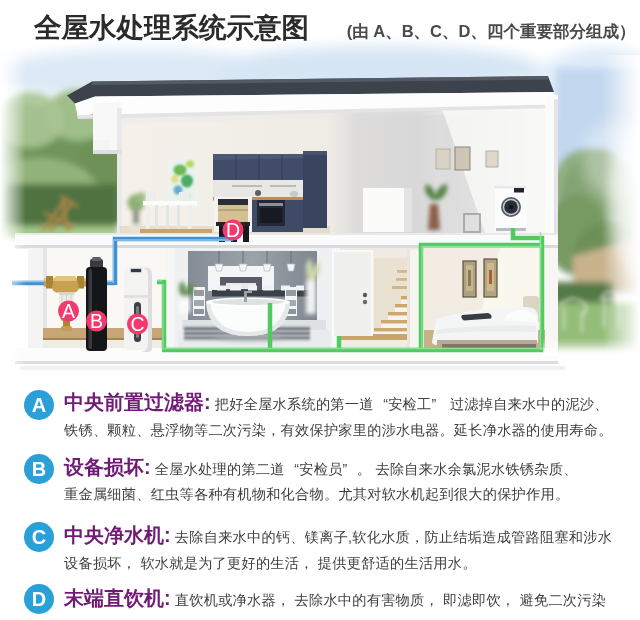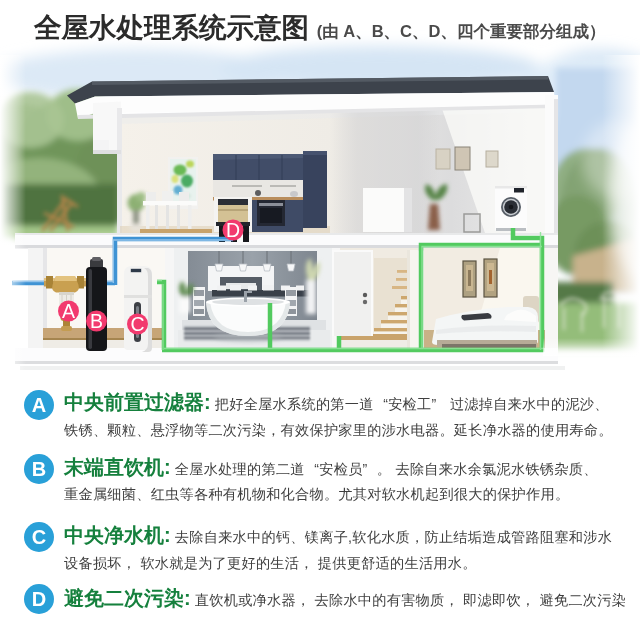--- a/index.html
+++ b/index.html
@@ -2,24 +2,24 @@
 <html lang="zh"><head>
 <meta charset="utf-8">
 <title>全屋水处理系统示意图</title>
 <style>
   html,body{margin:0;padding:0;background:#fff;}
   #page{position:relative;width:640px;height:620px;overflow:hidden;background:#fff;
         font-family:"Liberation Sans",sans-serif;}
   #scene{position:absolute;left:0;top:0;}
   .title{position:absolute;left:34px;top:10px;font-size:27.5px;font-weight:bold;
          color:#2b2b2b;letter-spacing:0px;white-space:nowrap;}
-  .title small{font-size:16.5px;font-weight:bold;color:#4a4a4a;letter-spacing:0px;}
+  .title small{font-size:16.5px;font-weight:bold;color:#4a4a4a;letter-spacing:0px;margin-left:30px;}
   .row{position:absolute;width:600px;font-size:14.2px;letter-spacing:0.25px;color:#3f3f3f;line-height:25.5px;}
   .row .q{letter-spacing:9.5px;} .row .qo{margin-left:9.5px;}
-  .row .h{font-size:20px;font-weight:bold;color:#15803d;letter-spacing:0px;}
+  .row .h{font-size:20px;font-weight:bold;color:#701a75;letter-spacing:0px;}
   .badge{position:absolute;left:24px;width:30px;height:30px;border-radius:50%;
          background:#29a0d8;color:#fff;font-size:20px;font-weight:bold;
          text-align:center;line-height:30px;}
 </style>
 </head>
 <body>
 <div id="page">
   <svg id="scene" width="640" height="620" viewBox="0 0 640 620" xmlns="http://www.w3.org/2000/svg">
     <defs>
       <filter id="b1" x="-30%" y="-30%" width="160%" height="160%">
@@ -473,25 +473,25 @@
 
   <div class="title">全屋水处理系统示意图 <small>(由 A、B、C、D、四个重要部分组成）</small></div>
 
   <div class="badge" style="top:389.5px;">A</div>
   <div class="row" style="left:64px;top:390px;">
     <span class="h">中央前置过滤器:</span> 把好全屋水系统的第一道<span class="qo">“</span>安检工<span class="q">”</span> 过滤掉自来水中的泥沙、<br>铁锈、颗粒、悬浮物等二次污染，有效保护家里的涉水电器。延长净水器的使用寿命。
   </div>
 
   <div class="badge" style="top:454px;">B</div>
   <div class="row" style="left:64px;top:454.5px;">
-    <span class="h">末端直饮机:</span> 全屋水处理的第二道<span class="qo">“</span>安检员<span class="q">”</span>。 去除自来水余氯泥水铁锈杂质、<br>重金属细菌、红虫等各种有机物和化合物。尤其对软水机起到很大的保护作用。
+    <span class="h">设备损坏:</span> 全屋水处理的第二道<span class="qo">“</span>安检员<span class="q">”</span>。 去除自来水余氯泥水铁锈杂质、<br>重金属细菌、红虫等各种有机物和化合物。尤其对软水机起到很大的保护作用。
   </div>
 
   <div class="badge" style="top:522px;">C</div>
   <div class="row" style="left:64px;top:523px;">
     <span class="h">中央净水机:</span> 去除自来水中的钙、镁离子,软化水质，防止结垢造成管路阻塞和涉水<br>设备损坏， 软水就是为了更好的生活， 提供更舒适的生活用水。
   </div>
 
   <div class="badge" style="top:583.5px;">D</div>
   <div class="row" style="left:64px;top:586px;">
-    <span class="h">避免二次污染:</span> 直饮机或净水器， 去除水中的有害物质， 即滤即饮， 避免二次污染
+    <span class="h">末端直饮机:</span> 直饮机或净水器， 去除水中的有害物质， 即滤即饮， 避免二次污染
   </div>
 </div>
 
 </body></html>

